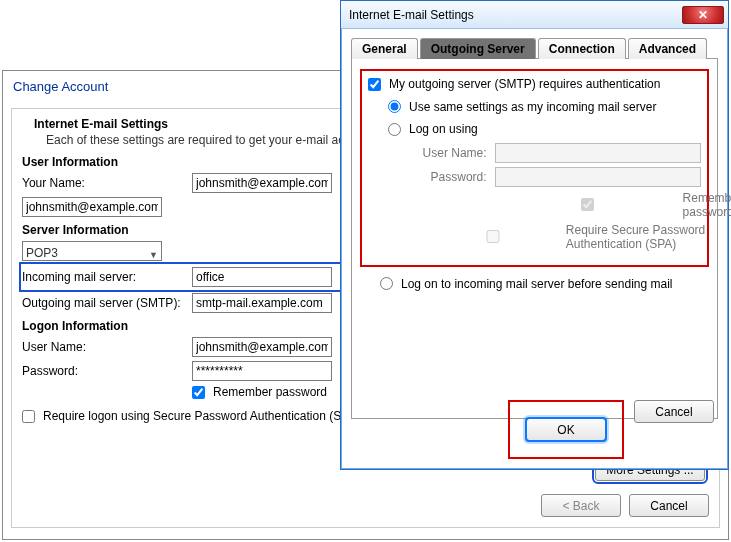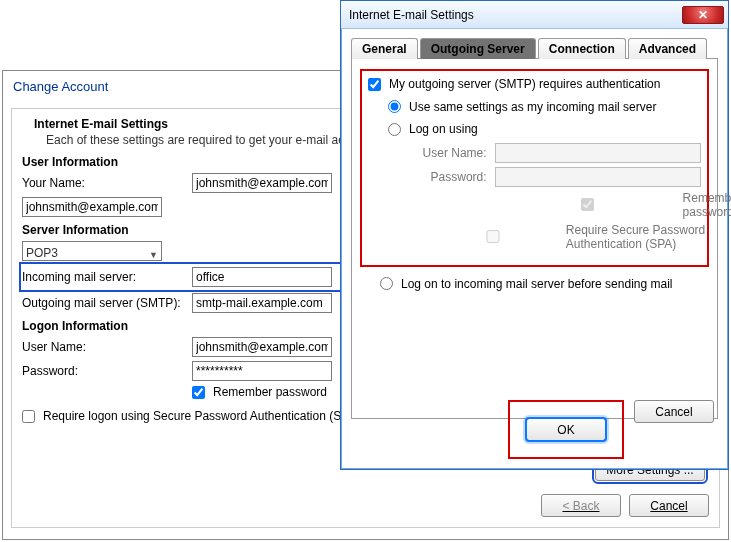--- a/index.html
+++ b/index.html
@@ -17,21 +17,21 @@
 .form-row .select { width: 140px; height: 20px; border: 1px solid #7a7a7a; background: #fff; display: flex; align-items: flex-end; justify-content: space-between; padding: 0 3px; color: #333; gap: 8px; }
 .select .arrow { font-size: 9px; color: #555; }
 .hl-blue { outline: 2px solid #1a4fd6; outline-offset: 1px; }
 .hl-red { outline: 2px solid #d40000; outline-offset: 1px; }
 .hl-red-tight { border: 2px solid #d40000; }
 .hl-blue-btn { outline: 2px solid #0a79ff; outline-offset: -1px; box-shadow: 0 0 0 3px rgba(10,121,255,.25); }
 
 .chk { display: inline-flex; align-items: center; gap: 4px; }
 input[type=checkbox], input[type=radio] { margin: 0 4px 0 0; }
 
-.back-footer { position: absolute; right: 10px; bottom: 10px; display: flex; gap: 8px; align-items: center; text-decoration: underline; }
+.back-footer { position: absolute; right: 10px; bottom: 10px; display: flex; gap: 8px; align-items: center; }
 .btn { min-width: 80px; height: 23px; border: 1px solid #8a8a8a; background: linear-gradient(#fdfdfd,#e6e6e6); border-radius: 3px; padding: 0 10px; cursor: pointer; }
 .btn:disabled { color: #888; }
 
 .dialog { position: absolute; left: 340px; top: 0; width: 389px; height: 470px; border: 1px solid #2a6ac1; background: #fff; box-shadow: 0 0 0 1px #6ea9e8 inset; }
 .titlebar { height: 28px; background: linear-gradient(#f7fbff,#d7e8fb); display: flex; align-items: center; padding: 0 4px 0 8px; border-bottom: 1px solid #9dbde2; }
 .titlebar .title { flex: 1; color: #000; }
 .closebtn { width: 42px; height: 18px; border: 1px solid #8a1a1a; background: radial-gradient(circle at 50% 30%, #f07b7b, #cf2e2e 60%, #a21414); color: #fff; border-radius: 2px; display: flex; align-items: center; justify-content: center; font-weight: bold; }
 .dialog-body { padding: 8px 10px; position: relative; height: calc(100% - 28px); }
 .tabs { display: flex; gap: 2px; border-bottom: 1px solid #9a9a9a; padding-left: 0; }
 .tab { border: 1px solid #9a9a9a; border-bottom: none; padding: 3px 10px; background: linear-gradient(#fdfdfd,#ececec); border-radius: 3px 3px 0 0; cursor: pointer; position: relative; top: 1px; font-weight: bold; }

